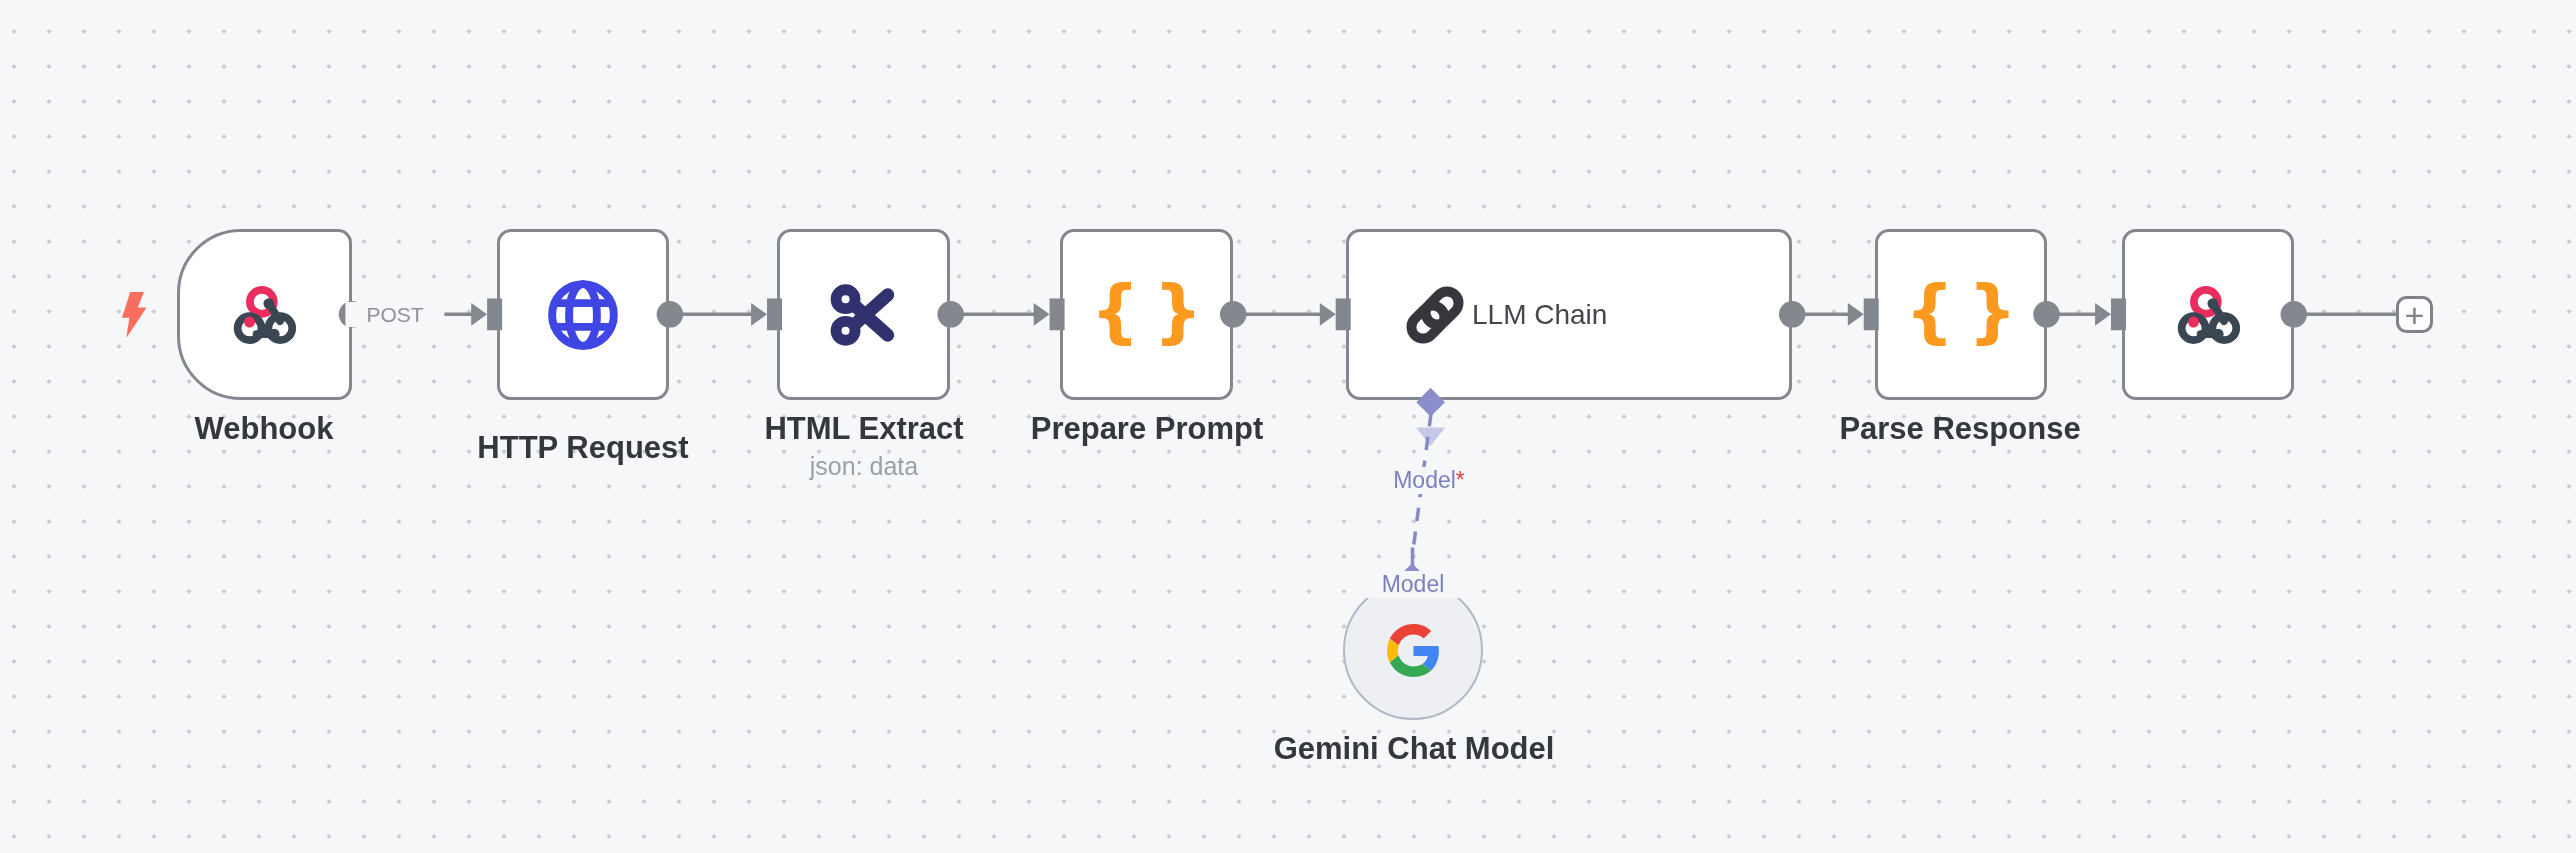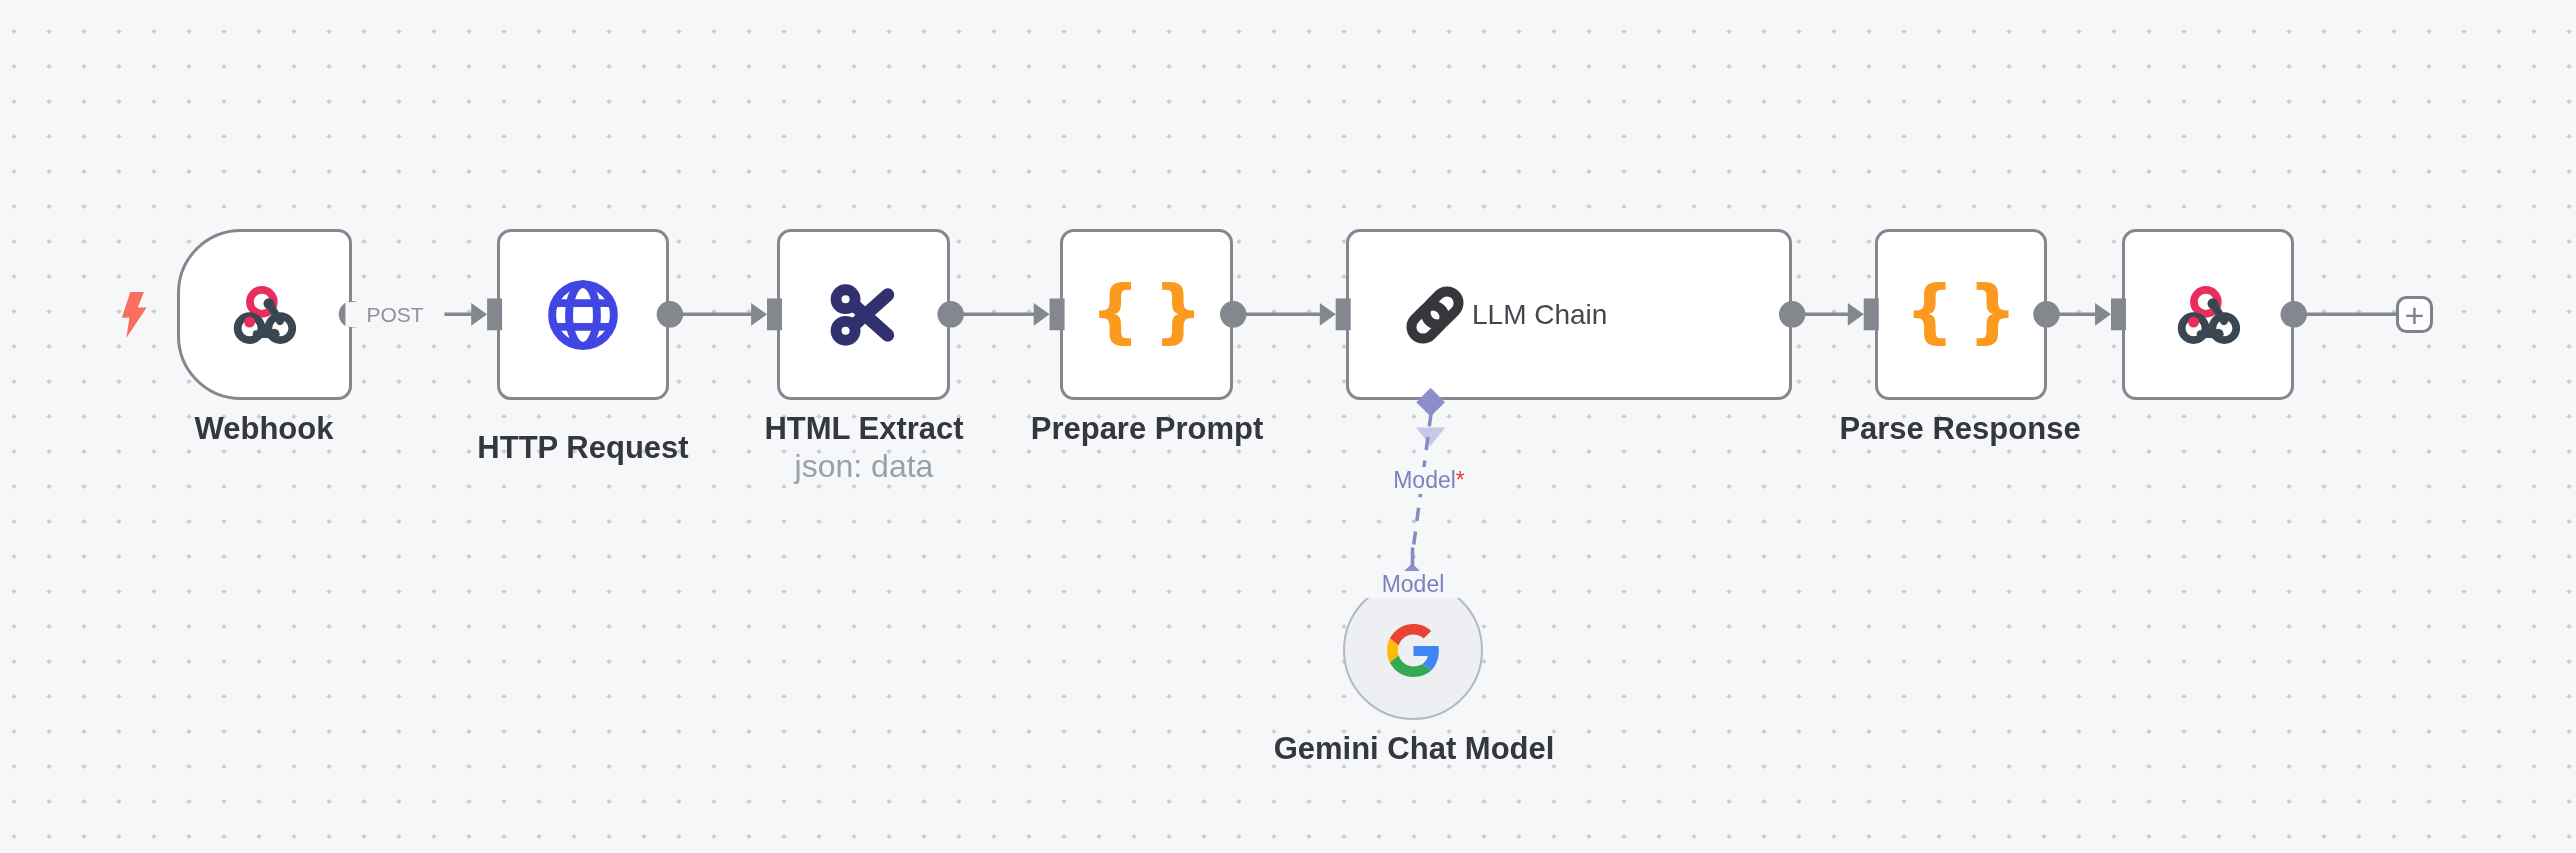--- a/index.html
+++ b/index.html
@@ -18,21 +18,21 @@
   .node.trigger{border-radius:64px 14px 14px 64px;}
   .node.wide{justify-content:flex-start;padding-left:49px;}
   .inner-title{font-size:28px;color:#43464c;white-space:nowrap;}
   .nlabel{
     position:absolute;top:413px;transform:translateX(-50%);
     font-size:31px;line-height:32px;color:#34373e;font-weight:700;
     white-space:nowrap;z-index:3;
   }
   .sublabel{
     position:absolute;top:452px;transform:translateX(-50%);
-    font-size:32px;line-height:28px;color:#9aa0a8;font-weight:400;
+    font-size:25px;line-height:28px;color:#9aa0a8;font-weight:400;
     white-space:nowrap;z-index:3;
   }
   .gem-label{top:733px;}
   .braces{
     display:flex;gap:14px;line-height:1;align-items:center;
     font-family:"DejaVu Sans",sans-serif;font-size:69px;font-weight:700;
     color:#fb9a1e;padding-bottom:7px;
   }
   .edges{position:absolute;left:0;top:0;z-index:2;}
   .conn-label{

